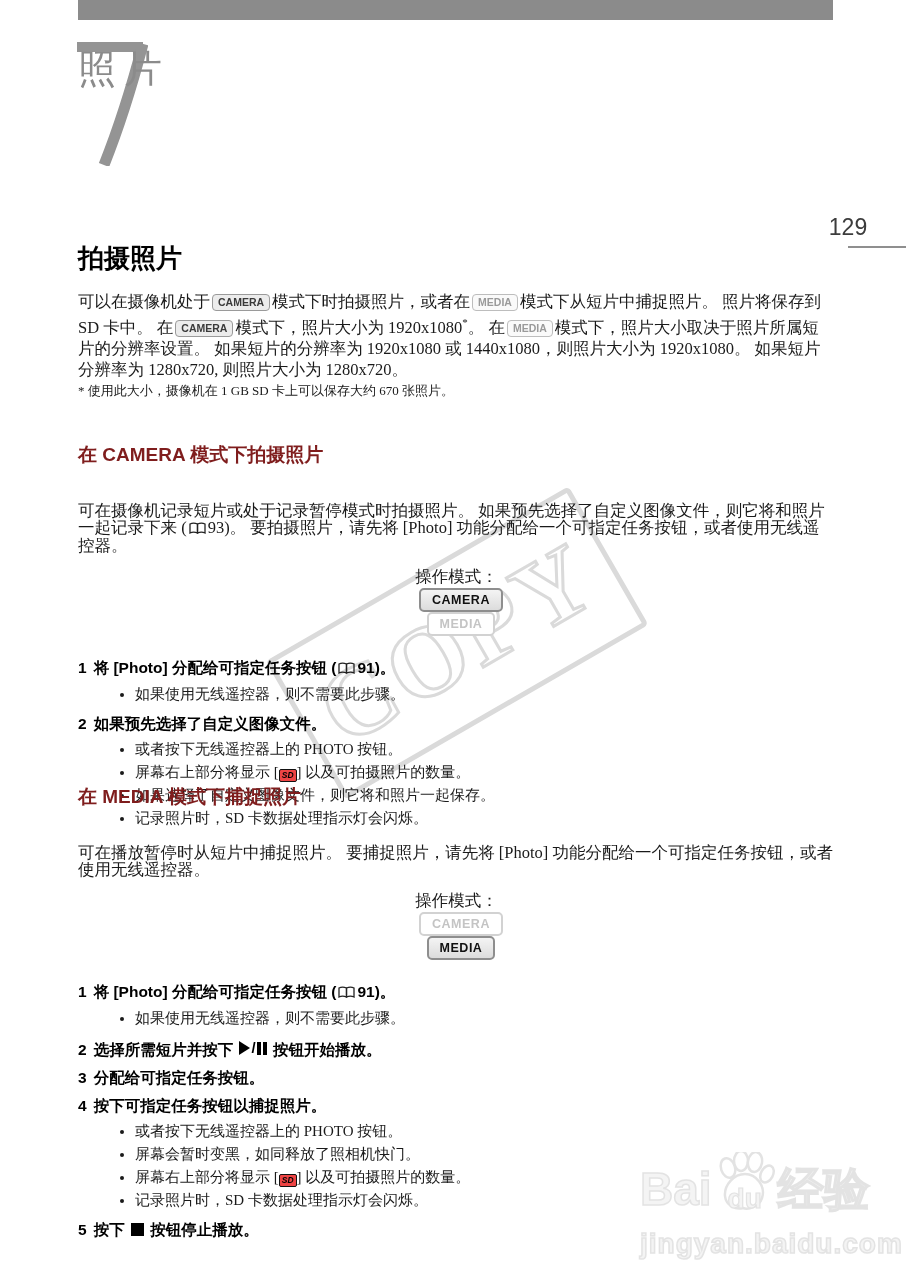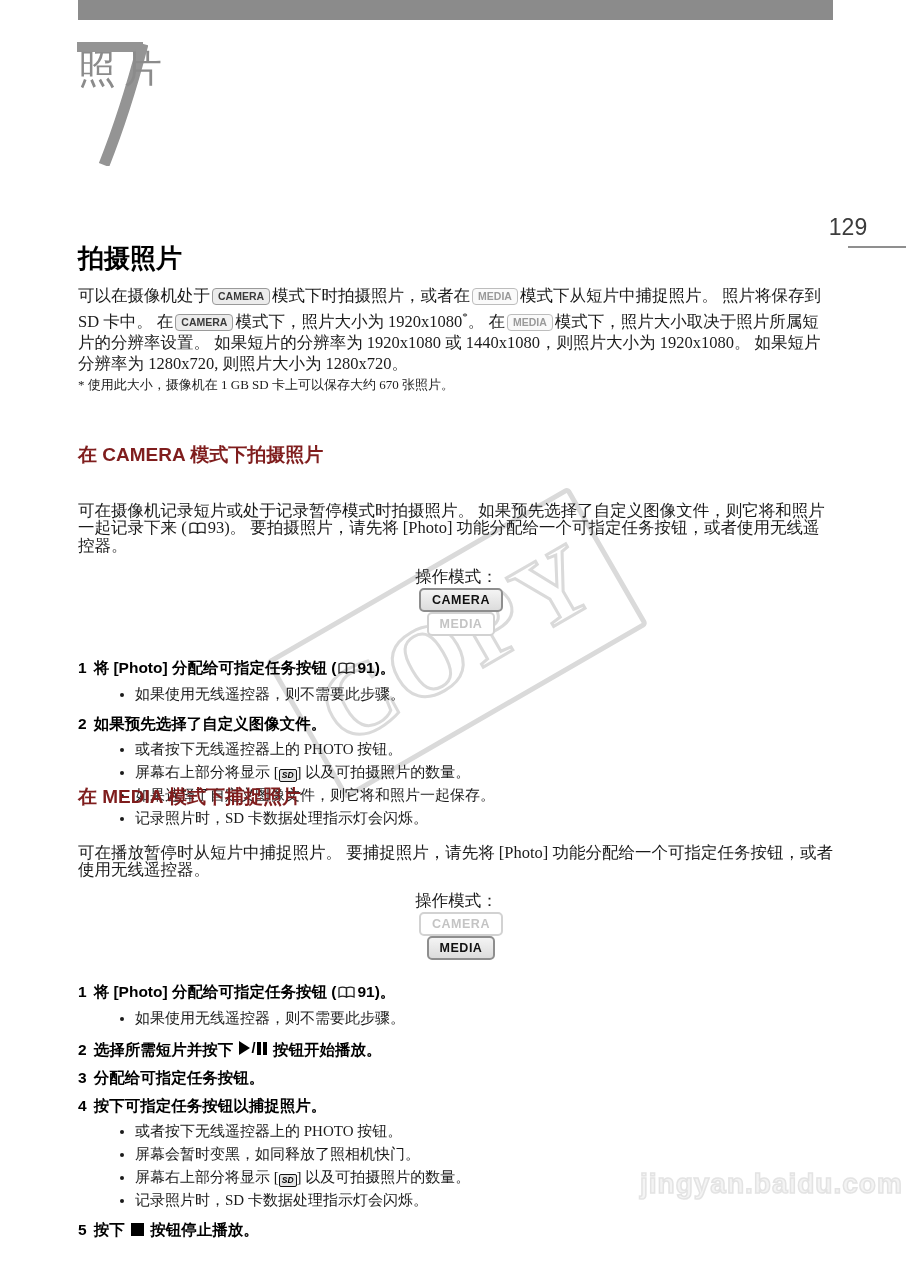--- a/index.html
+++ b/index.html
@@ -25,21 +25,21 @@
   .baidu-row1{display:flex;align-items:flex-end;font-size:46px;line-height:46px;}
   .baidu-paw{position:relative;width:62px;height:60px;margin:0 2px;}
   .baidu-du{position:absolute;left:14px;top:24px;font-size:28px;-webkit-text-stroke:1.2px #e3e3e3;}
   .baidu-site{margin-top:16px;font-size:28px;letter-spacing:1px;}
 
   
   .content{position:absolute;left:78px;width:757px;z-index:1;}
   .intro{top:243px;}
   .sec-camera{top:444px;}
   .sec-media{top:786px;}
-  h1{margin:0 0 12px 0;font-family:"Liberation Sans","DejaVu Sans",sans-serif;font-size:26px;line-height:30px;font-weight:bold;color:#000;}
+  h1{margin:0 0 18px 0;font-family:"Liberation Sans","DejaVu Sans",sans-serif;font-size:26px;line-height:30px;font-weight:bold;color:#000;}
   h2{margin:0 0 10px 0;font-family:"Liberation Sans","DejaVu Sans",sans-serif;font-size:19px;line-height:22px;font-weight:bold;color:#7f1d1d;}
   p.body{margin:0;font-size:16.5px;line-height:21px;}
   .sec-camera p.body,.sec-media p.body{line-height:17px;margin-top:36px;}
   p.footnote{margin:2px 0 0 0;font-size:13px;line-height:17px;}
 
   
   .badge{display:inline-block;vertical-align:1px;border-radius:4px;padding:0 5px;margin:0 2px;
     font-family:"Liberation Sans","DejaVu Sans",sans-serif;font-size:10.5px;line-height:15px;font-weight:bold;}
   .badge.cam{border:1px solid #9a9a9a;background:#ececec;color:#3a3a3a;}
   .badge.med{border:1px solid #bdbdbd;background:#fafafa;color:#9a9a9a;}
@@ -55,21 +55,21 @@
   .step{margin-top:8px;font-family:"Liberation Sans","DejaVu Sans",sans-serif;font-size:15.5px;line-height:20px;font-weight:bold;color:#000;}
   .mode-row + .step{margin-top:22px;}
   .step .step-no{margin-right:7px;}
   ul.bullets{margin:4px 0 0 12px;padding:0 0 0 14px;}
   ul.bullets li{font-size:15px;line-height:23px;color:#1a1a1a;margin-left:31px;}
 
   
   .book-icon{display:inline-block;vertical-align:-1px;margin:0 2px;}
   .sd-icon{display:inline-block;vertical-align:-1px;border:1px solid #111;border-radius:2px;
     padding:0 2px;font-family:"Liberation Sans","DejaVu Sans",sans-serif;
-    font-size:8.5px;line-height:11px;font-weight:bold;font-style:italic;color:#000;background:#e5e5e5;}
+    font-size:8.5px;line-height:11px;font-weight:bold;font-style:italic;color:#000;background:#ef4444;}
   .pp-icon{display:inline-flex;align-items:center;margin:0 2px;}
   .pp-tri{width:0;height:0;border-left:11px solid #000;border-top:7px solid transparent;border-bottom:7px solid transparent;}
   .pp-slash{font-family:"Liberation Sans","DejaVu Sans",sans-serif;font-weight:bold;font-size:15px;margin:0 1px;}
   .pp-bar{display:inline-block;width:4px;height:13px;background:#000;}
   .pp-bar+.pp-bar{margin-left:2px;}
   .stop-icon{display:inline-block;width:13px;height:13px;background:#000;vertical-align:-1px;margin:0 2px;}
   sup{font-size:11px;}
 </style>
 </head>
 <body>
@@ -80,20 +80,36 @@
     <rect x="1" y="4" width="66" height="10" fill="#949494"></rect>
     <path d="M67 6 C 56 48, 42 92, 28 127" stroke="#949494" stroke-width="11" fill="none"></path>
   </svg>
 </div>
 <div class="chapter-title">照片</div>
 <div class="page-num">129</div>
 <div class="page-rule"></div>
 
 <div class="copy-stamp">COPY</div>
 <div class="baidu-wm">
+  <div class="baidu-row1">
+    <span>Bai</span>
+    <span class="baidu-paw">
+      <svg width="62" height="60" viewBox="0 0 62 60">
+        <g fill="#ffffff" stroke="#e3e3e3" stroke-width="2.5">
+          <ellipse cx="14" cy="16" rx="7" ry="10" transform="rotate(-18 14 16)"></ellipse>
+          <ellipse cx="27" cy="9" rx="7" ry="10"></ellipse>
+          <ellipse cx="41" cy="10" rx="7" ry="10" transform="rotate(10 41 10)"></ellipse>
+          <ellipse cx="53" cy="22" rx="6" ry="9" transform="rotate(28 53 22)"></ellipse>
+          <path d="M31 22 C 42 22, 52 34, 48 46 C 45 55, 34 58, 29 56 C 22 58, 12 54, 11 44 C 10 33, 20 22, 31 22 Z"></path>
+        </g>
+      </svg>
+      <span class="baidu-du">du</span>
+    </span>
+    <span>经验</span>
+  </div>
   <div class="baidu-site">jingyan.baidu.com</div>
 </div>
 
 <div class="content intro">
   <h1>拍摄照片</h1>
   <p class="body"><span>可以在摄像机处于</span><span class="badge cam">CAMERA</span><span>模式下时拍摄照片，或者在</span><span class="badge med">MEDIA</span><span>模式下从短片中捕捉照片。 照片将保存到 SD 卡中。 在</span><span class="badge cam">CAMERA</span><span>模式下，照片大小为 1920x1080</span><sup>*</sup><span>。 在</span><span class="badge med">MEDIA</span><span>模式下，照片大小取决于照片所属短片的分辨率设置。 如果短片的分辨率为 1920x1080 或 1440x1080，则照片大小为 1920x1080。 如果短片分辨率为 1280x720, 则照片大小为 1280x720。</span></p>
   <p class="footnote">* 使用此大小，摄像机在 1 GB SD 卡上可以保存大约 670 张照片。</p>
 </div>
 
 <div class="content sec-camera">

